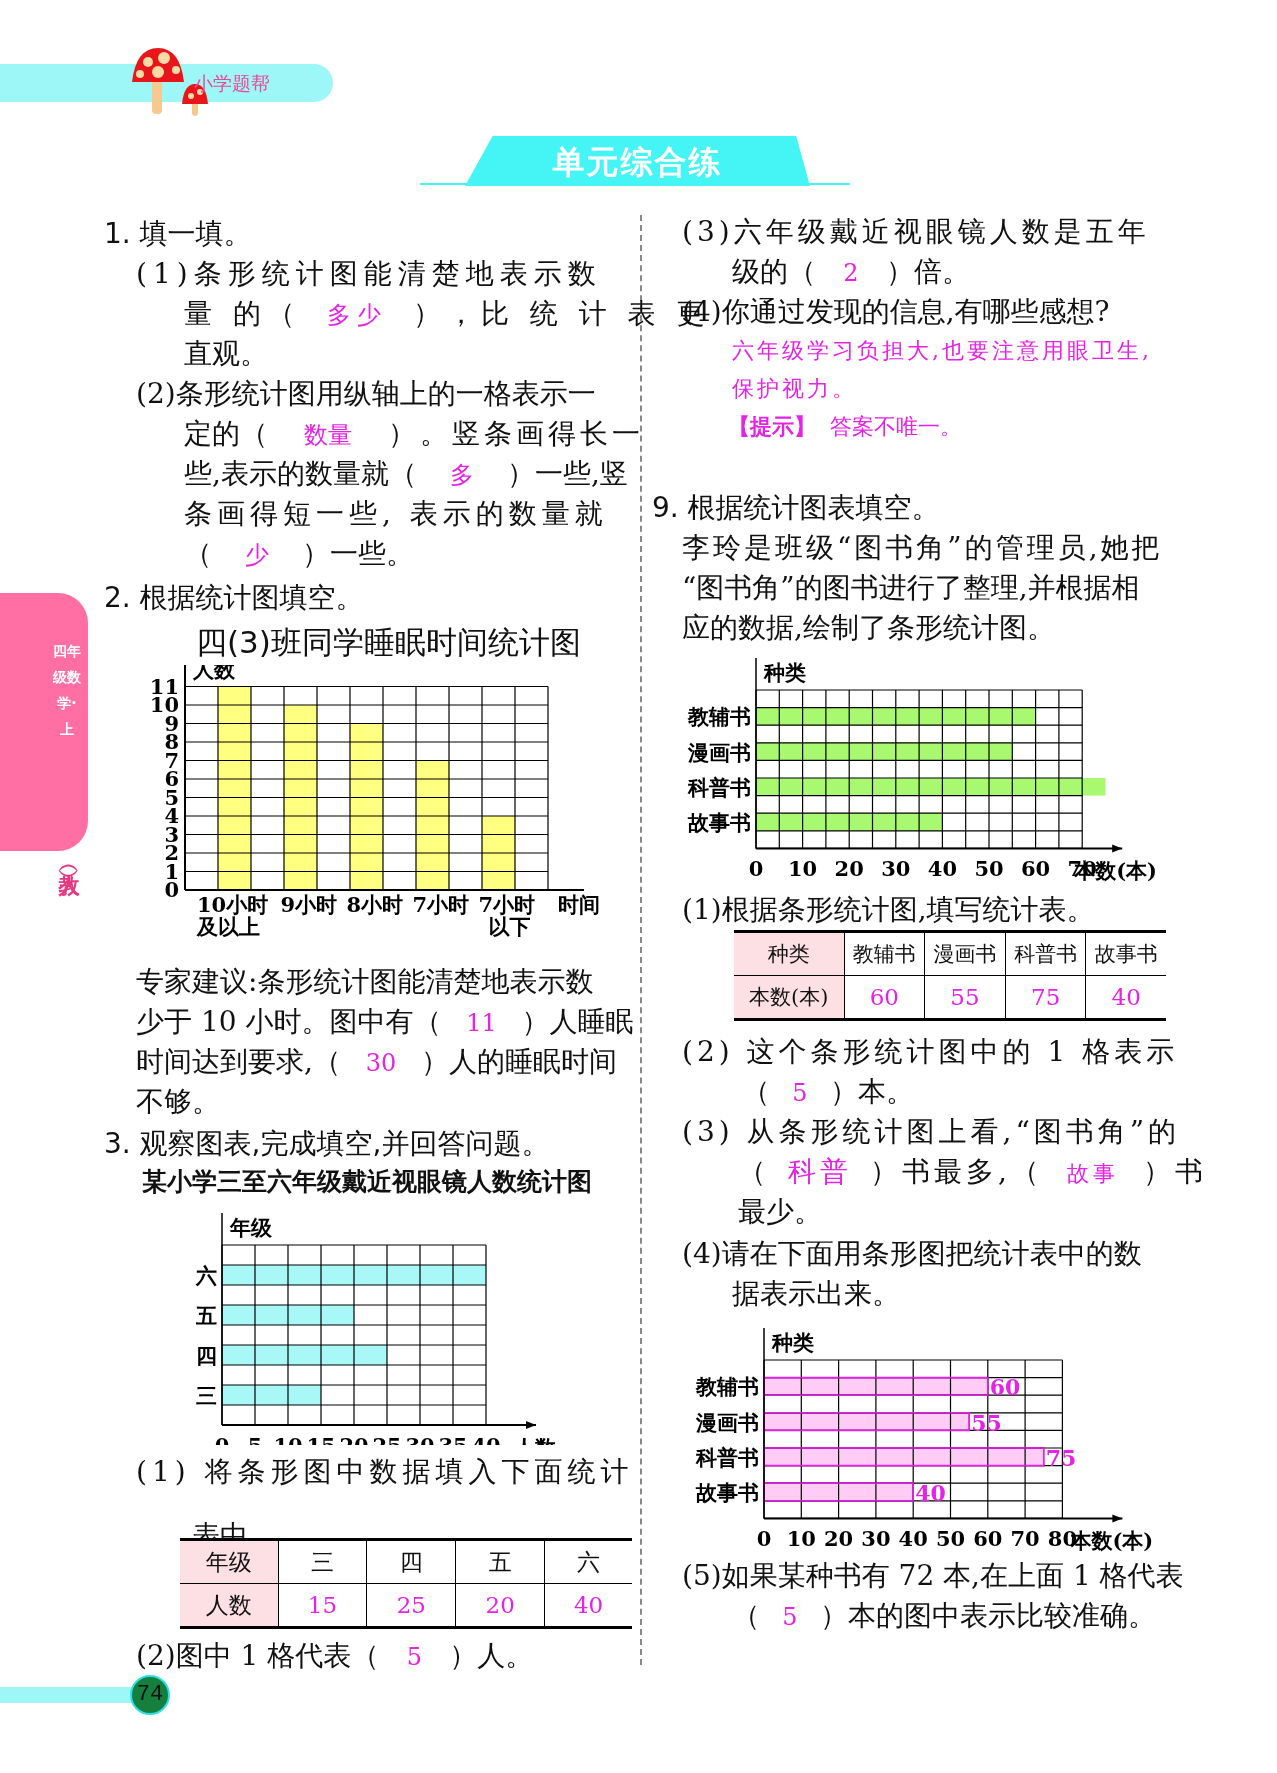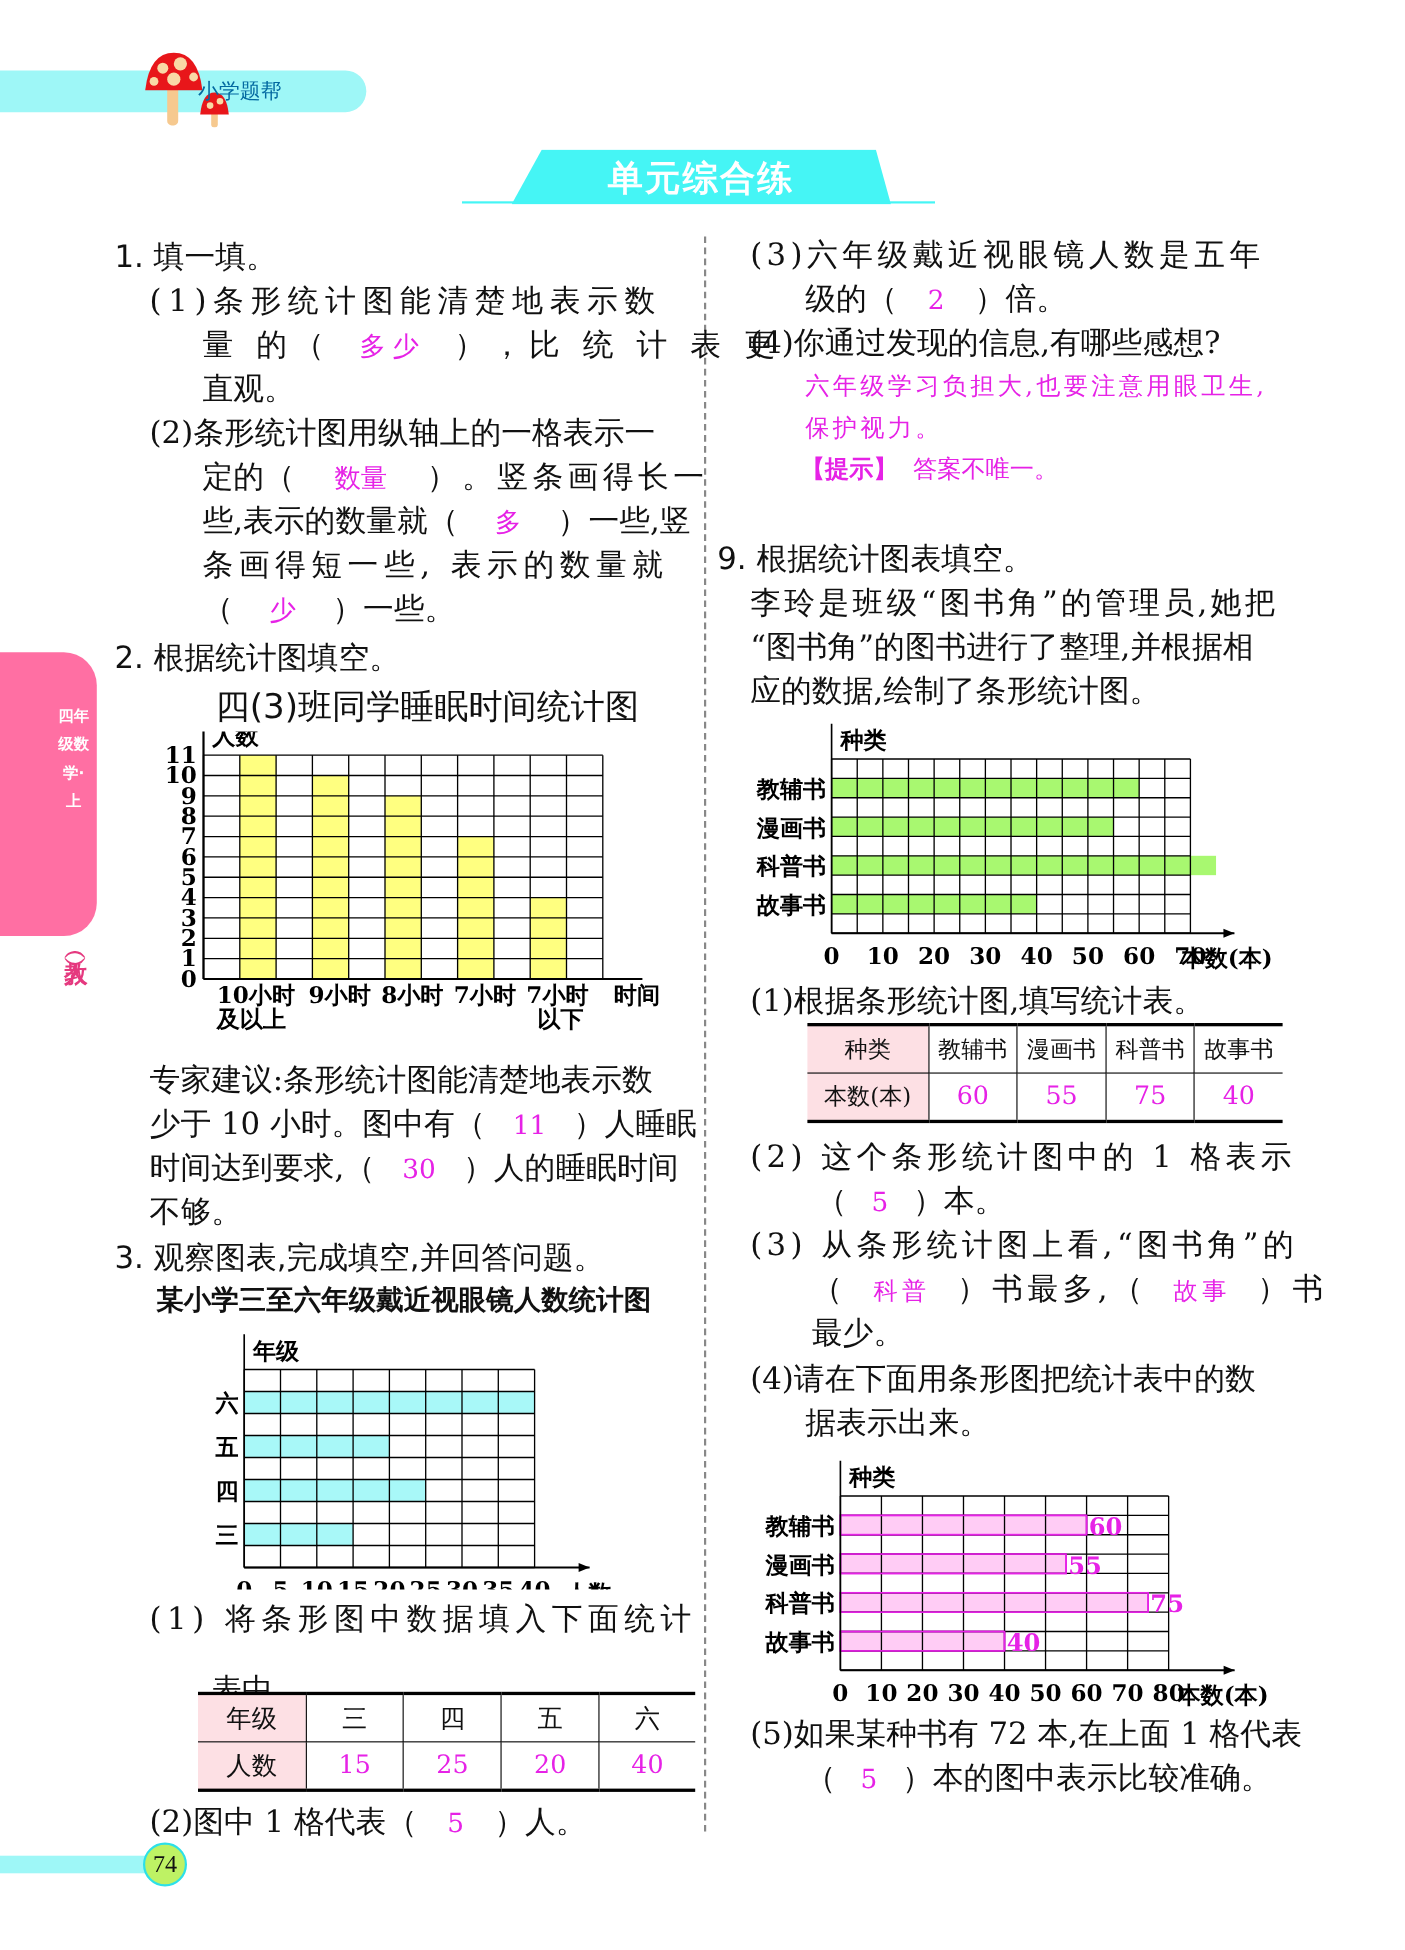--- a/index.html
+++ b/index.html
@@ -4,37 +4,37 @@
 <style>
   *{box-sizing:border-box;margin:0;padding:0}
   body{width:1277px;height:1773px;background:#fff;position:relative;overflow:hidden;font-family:"DejaVu Serif","Liberation Serif",serif;color:#111}
   .abs{position:absolute}
   .txt{font-size:28px;line-height:40px;white-space:nowrap}
   .ans{color:#e622e6}
   .bold{font-family:"DejaVu Sans","Liberation Sans",sans-serif;font-weight:bold}
   .sans{font-family:"DejaVu Sans","Liberation Sans",sans-serif}
   
   .hdr-band{left:0;top:64px;width:333px;height:38px;background:#9ef7f7;border-radius:0 20px 20px 0}
-  .brand{left:180px;top:68px;font-size:19px;line-height:30px;font-family:"DejaVu Sans",sans-serif;color:#0369a1}
+  .brand{left:194px;top:68px;font-size:19px;line-height:30px;font-family:"DejaVu Sans",sans-serif;color:#ec4899}
   .title-tab{left:465px;top:136px;width:345px;height:50px;background:#45f5f5;clip-path:polygon(8% 0,96% 0,100% 100%,0 100%);border-radius:14px 14px 0 0}
   .title-txt{left:465px;top:140px;width:345px;text-align:center;color:#fff;font-size:32px;line-height:44px;font-family:"DejaVu Sans",sans-serif;font-weight:bold;letter-spacing:2px}
   .title-line{left:420px;top:183px;width:430px;height:2px;background:#45f5f5}
   
   .side-tab{left:0;top:593px;width:88px;height:258px;background:#ff6fa3;border-radius:0 30px 30px 0}
   .side-txt{left:52px;top:638px;width:30px;color:#fff;font-size:14px;line-height:26px;font-family:"DejaVu Sans",sans-serif;font-weight:bold;text-align:center;white-space:normal;word-break:break-all}
   .side-sub{left:52px;top:858px;width:30px;color:#e5397f;font-size:21px;line-height:26px;font-family:"DejaVu Sans",sans-serif;font-weight:bold;text-align:center}
   .divider{left:640px;top:215px;width:0;height:1450px;border-left:2px dashed #888}
   table.stat{position:absolute;border-collapse:collapse;font-size:23px}
   table.stat td{border-left:1.5px solid #000;border-right:1.5px solid #000;border-bottom:1.5px solid #000;text-align:center;height:44px}
   table.stat tr:first-child td{border-top:3px solid #000}
   table.stat tr:last-child td{border-bottom:3px solid #000}
   table.stat td:first-child{border-left:none;background:#fde0e4}
   table.stat td:last-child{border-right:none}
   .foot-band{left:0;top:1687px;width:135px;height:16px;background:#9ef7f7}
-  .page-no{left:130px;top:1675px;width:40px;height:40px;border:2px solid #2de0e8;border-radius:50%;text-align:center;font-size:22px;line-height:36px;font-family:Liberation Serif, serif;background:#bef264}
+  .page-no{left:130px;top:1675px;width:40px;height:40px;border:2px solid #2de0e8;border-radius:50%;text-align:center;font-size:22px;line-height:36px;font-family:Liberation Mono, monospace;background:#15803d}
 </style>
 </head>
 <body>
 
 <div class="abs hdr-band"></div>
 <svg class="abs" style="left:128px;top:44px" width="90" height="72">
   <rect x="24" y="30" width="10" height="40" fill="#f6c98f" rx="4"></rect>
   <path d="M4 38 Q8 4 30 4 Q52 4 56 38 Z" fill="#e8161a"></path>
   <circle cx="20" cy="18" r="5" fill="#f9d9a6"></circle>
     <circle cx="36" cy="14" r="6" fill="#f9d9a6"></circle>
@@ -276,21 +276,21 @@
     <td class="ans" style="font-size:23px">60</td>
     <td class="ans" style="font-size:23px">55</td>
     <td class="ans" style="font-size:23px">75</td>
     <td class="ans" style="font-size:23px">40</td>
   </tr>
 </tbody>
   </table>
 <div class="abs txt" style="left:682px;top:1032px;letter-spacing:4px">(2) 这个条形统计图中的 1 格表示</div>
 <div class="abs txt" style="left:742px;top:1072px"><span>（</span><span class="ans" style="display:inline-block;width:60px;text-align:center;font-size:24px">5</span><span>）本。</span></div>
 <div class="abs txt" style="left:682px;top:1112px;letter-spacing:4px">(3) 从条形统计图上看,“图书角”的</div>
-<div class="abs txt" style="left:738px;top:1152px;letter-spacing:4px"><span>（</span><span class="ans" style="display:inline-block;width:100px;text-align:center;font-size:22px">科普</span><span>）书最多,（</span><span class="ans" style="display:inline-block;width:100px;text-align:center;font-size:22px">故事</span><span>）书</span></div>
+<div class="abs txt" style="left:738px;top:1152px;letter-spacing:4px"><span>（</span><span class="ans" style="display:inline-block;width:100px;text-align:center;font-size:28px">科普</span><span>）书最多,（</span><span class="ans" style="display:inline-block;width:100px;text-align:center;font-size:22px">故事</span><span>）书</span></div>
 <div class="abs txt" style="left:738px;top:1192px">最少。</div>
 <div class="abs txt" style="left:682px;top:1234px">(4)请在下面用条形图把统计表中的数</div>
 <div class="abs txt" style="left:732px;top:1274px">据表示出来。</div>
 
 <div id="chart4" class="abs" style="left:680px;top:1322px;width:530px;height:230px"><svg width="530" height="230">
       <rect x="84" y="55.6" width="223.79999999999998" height="17.6" fill="#ffccf5" stroke="#e622e6" stroke-width="1.5"></rect>
       <rect x="84" y="90.80000000000001" width="205.14999999999998" height="17.6" fill="#ffccf5" stroke="#e622e6" stroke-width="1.5"></rect>
       <rect x="84" y="126" width="279.74999999999994" height="17.6" fill="#ffccf5" stroke="#e622e6" stroke-width="1.5"></rect>
       <rect x="84" y="161.20000000000002" width="149.2" height="17.6" fill="#ffccf5" stroke="#e622e6" stroke-width="1.5"></rect>
       <line x1="84" y1="38" x2="382.4" y2="38" stroke="#000" stroke-width="1.2"></line>

